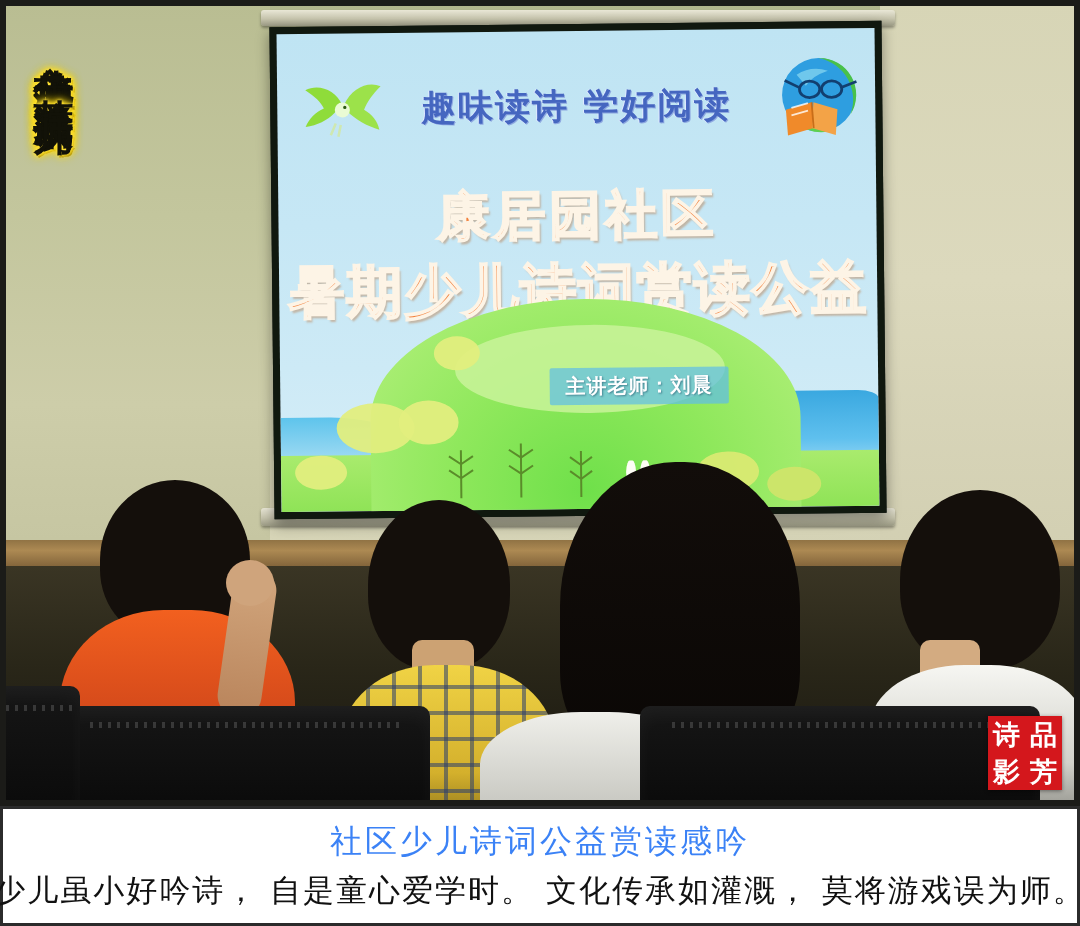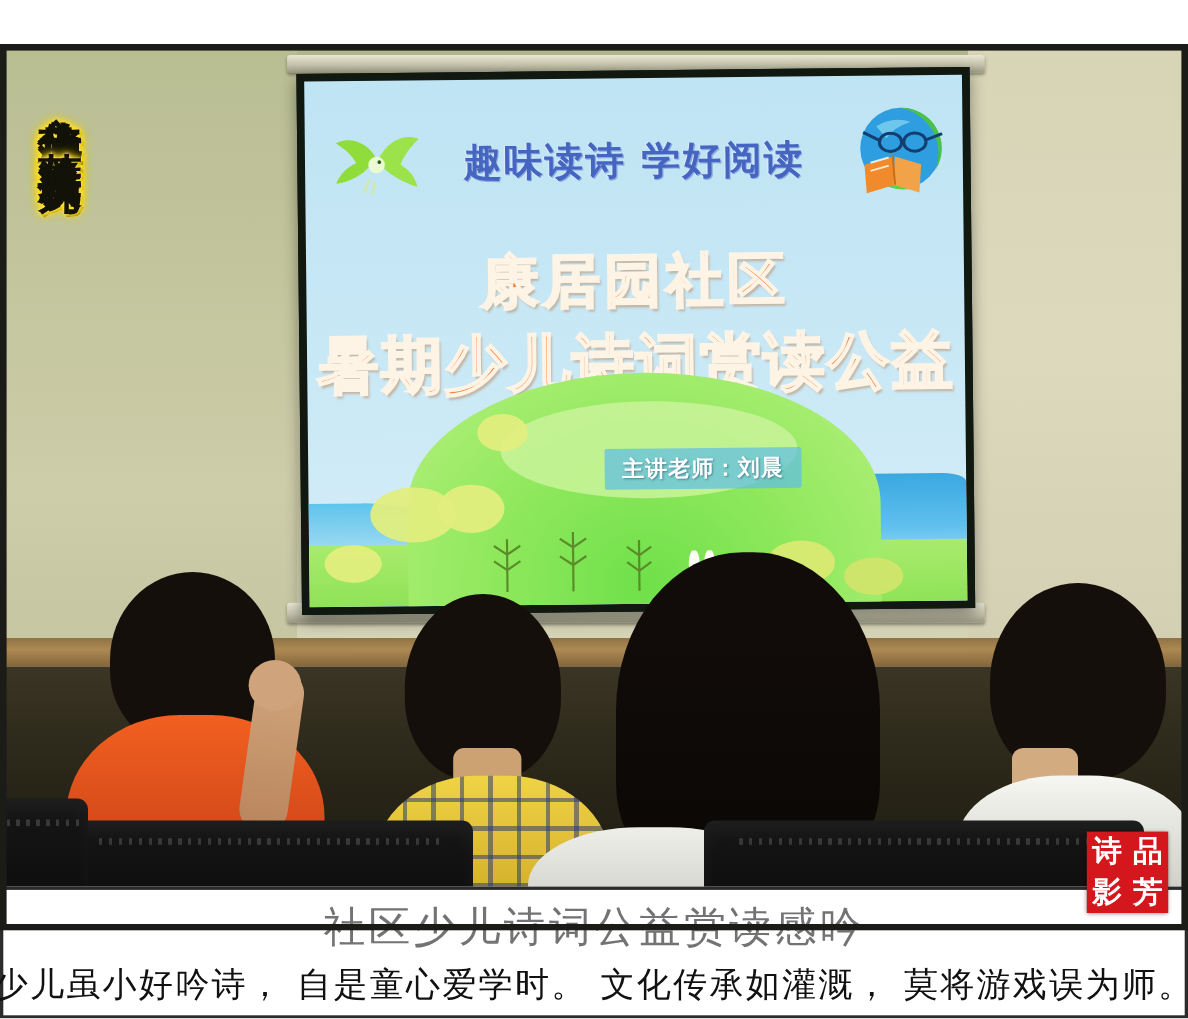--- a/index.html
+++ b/index.html
@@ -5,21 +5,20 @@
   html,body{margin:0;padding:0;background:#ffffff;}
   body{font-family:"Liberation Sans","DejaVu Sans",sans-serif;}
 
   .page{position:relative;width:1080px;height:926px;overflow:hidden;background:#fff;}
 
   
   .photo{
     position:absolute;left:0;top:0;width:1080px;height:806px;
     overflow:hidden;
     background:linear-gradient(175deg,#b4b890 0%,#c2c49c 18%,#cfcfae 38%,#d8d6b8 60%,#cfcdb2 80%,#b9b89a 100%);
-    margin-top:40px;
   }
   .photo-border{
     position:absolute;left:0;top:0;width:1080px;height:806px;
     border:6px solid #1b1b18;box-sizing:border-box;pointer-events:none;z-index:60;
   }
   
   .wall-left{position:absolute;left:0;top:0;width:270px;height:540px;
     background:linear-gradient(180deg,#b9bd92 0%,#c3c69d 40%,#cdcda9 75%,#c6c6a2 100%);}
   .wall-right{position:absolute;left:880px;top:0;width:200px;height:560px;
     background:linear-gradient(180deg,#d7d5b6 0%,#dcd9bd 50%,#d2cfb2 100%);}
@@ -110,21 +109,21 @@
     box-shadow:0 1px 4px rgba(0,0,0,.45);}
   .seal span{color:#fff;font-family:"DejaVu Serif","Liberation Serif",serif;
     font-size:27px;font-weight:bold;line-height:1;}
 
   
   .caption{position:absolute;left:0;top:806px;width:1080px;height:120px;
     background:#ffffff;box-sizing:border-box;
     border:3px solid #2b2b2b;display:flex;flex-direction:column;
     align-items:center;justify-content:center;gap:6px;}
   .caption-title{font-family:"DejaVu Serif","Liberation Serif",serif;
-    font-size:38px;color:#737373;letter-spacing:3px;font-weight:normal;text-align:right;}
+    font-size:32px;color:#3b82f6;letter-spacing:3px;font-weight:normal;text-align:right;}
   .caption-poem{font-family:"DejaVu Serif","Liberation Serif",serif;
     font-size:31px;color:#111;letter-spacing:2px;white-space:nowrap;}
 </style>
 </head>
 <body>
 
 <div class="page">
 
   <div class="photo">
 

